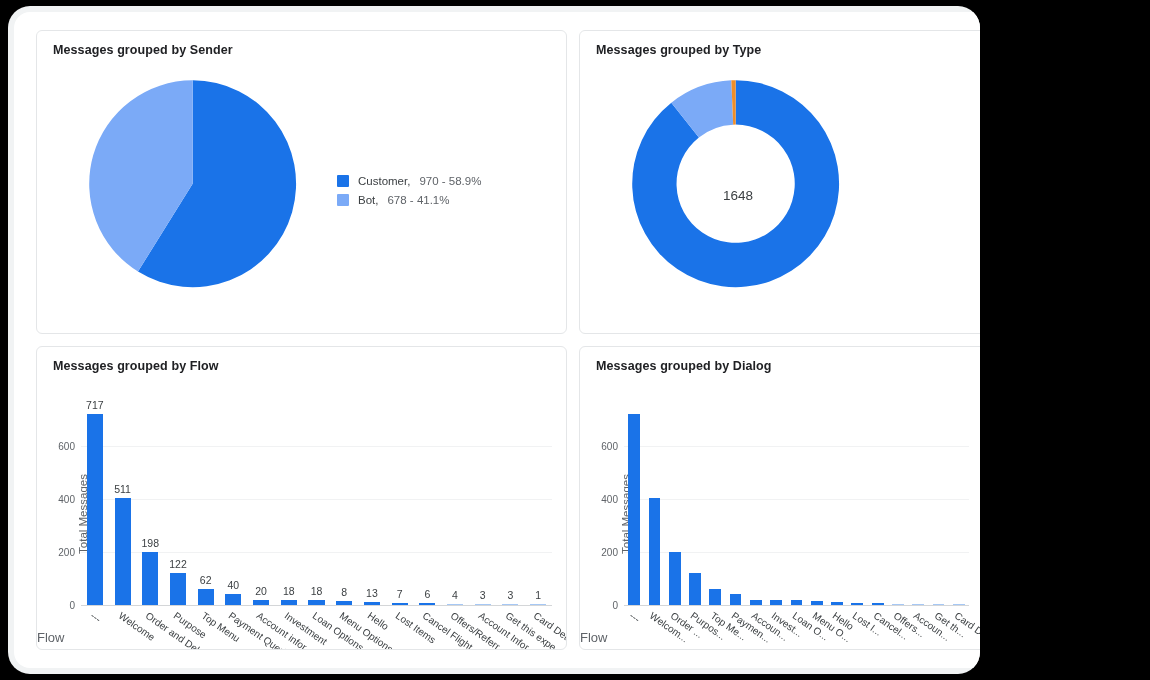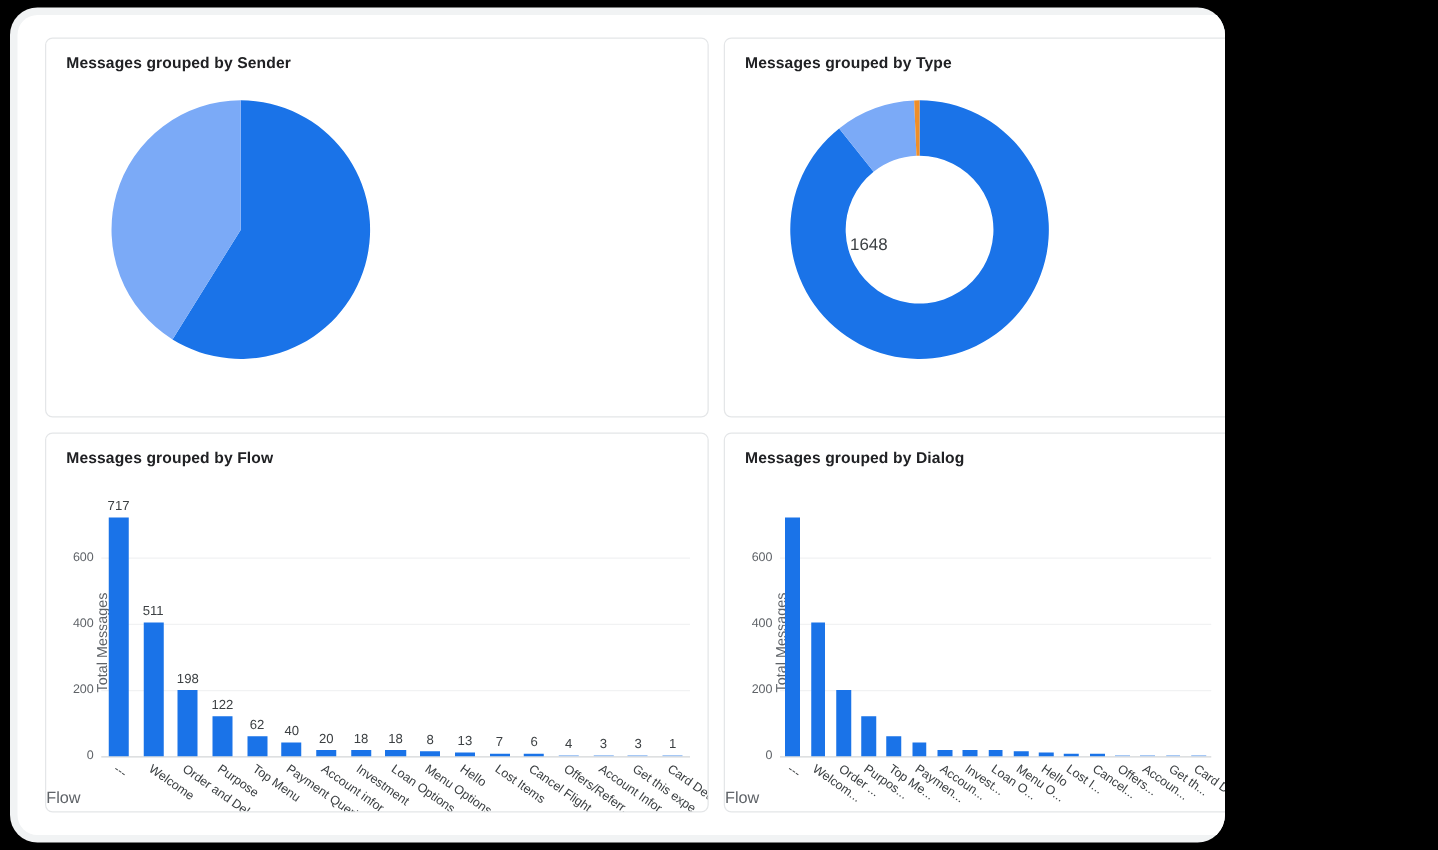--- a/index.html
+++ b/index.html
@@ -124,21 +124,21 @@
   .legend-value {
     font-size: 11.5px;
     color: #5f6368;
   }
 
   
   .donut-center {
     position: absolute;
     font-size: 13.5px;
     color: #3c4043;
-    text-align: left;
+    text-align: center;
   }
 
   
   .barchart {
     position: absolute;
     inset: 0;
   }
   .y-title {
     position: absolute;
     left: 6px;
@@ -221,20 +221,32 @@
 
     <div class="grid">
 
       <div class="card">
         <div class="card-title">Messages grouped by Sender</div>
         <div class="plot">
           <svg id="svg-pie-sender" width="100%" height="100%" viewBox="0 0 537 265">
               <path d="M 158 118 L 158 13 A 105 105 0 1 1 102.52454879119091 207.14860802715341 Z" fill="#1a73e8"></path>
               <path d="M 158 118 L 102.52454879119091 207.14860802715341 A 105 105 0 0 1 157.99999999999997 13 Z" fill="#7baaf7"></path>
             </svg>
+          <div class="legend" id="legend-sender" style="left:300px; top:112px;">
+              <div class="legend-row">
+                <span class="swatch" style="background: rgb(26, 115, 232);"></span>
+                <span class="legend-label">Customer,</span>
+                <span class="legend-value">970 - 58.9%</span>
+              </div>
+              <div class="legend-row">
+                <span class="swatch" style="background: rgb(123, 170, 247);"></span>
+                <span class="legend-label">Bot,</span>
+                <span class="legend-value">678 - 41.1%</span>
+              </div>
+            </div>
         </div>
       </div>
 
       <div class="card">
         <div class="card-title">Messages grouped by Type</div>
         <div class="plot">
           <svg id="svg-pie-type" width="100%" height="100%" viewBox="0 0 537 265">
               <path d="M 158 13 A 105 105 0 1 1 92.71257525630215 35.76526177863768 L 120.69290014645837 71.00872101636438 A 60 60 0 1 0 158 58 Z" fill="#1a73e8"></path>
               <path d="M 92.71257525630215 35.76526177863768 A 105 105 0 0 1 153.5977233887288 13.092326493064135 L 155.4844133649879 58.05275799603665 A 60 60 0 0 0 120.69290014645837 71.00872101636438 Z" fill="#7baaf7"></path>
               <path d="M 153.5977233887288 13.092326493064135 A 105 105 0 0 1 157.99999999999997 13 L 157.99999999999997 58 A 60 60 0 0 0 155.4844133649879 58.05275799603665 Z" fill="#ef8e28"></path>

